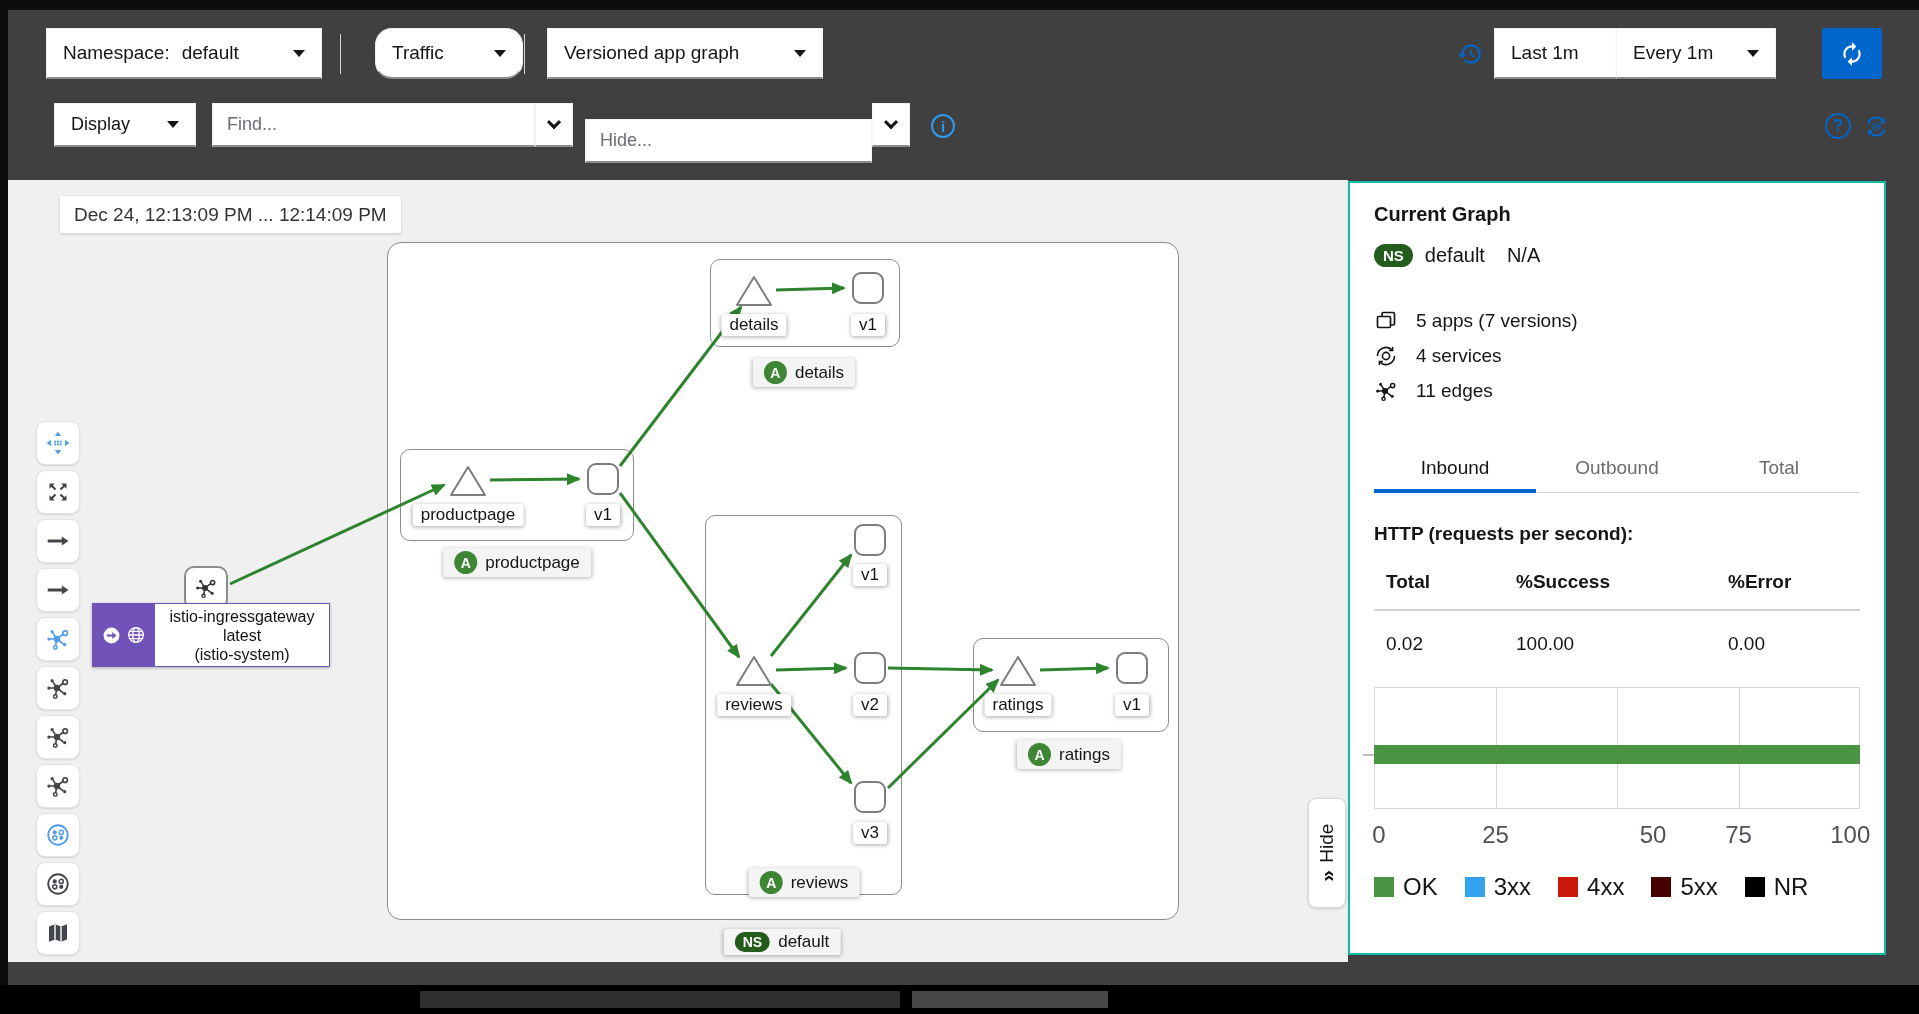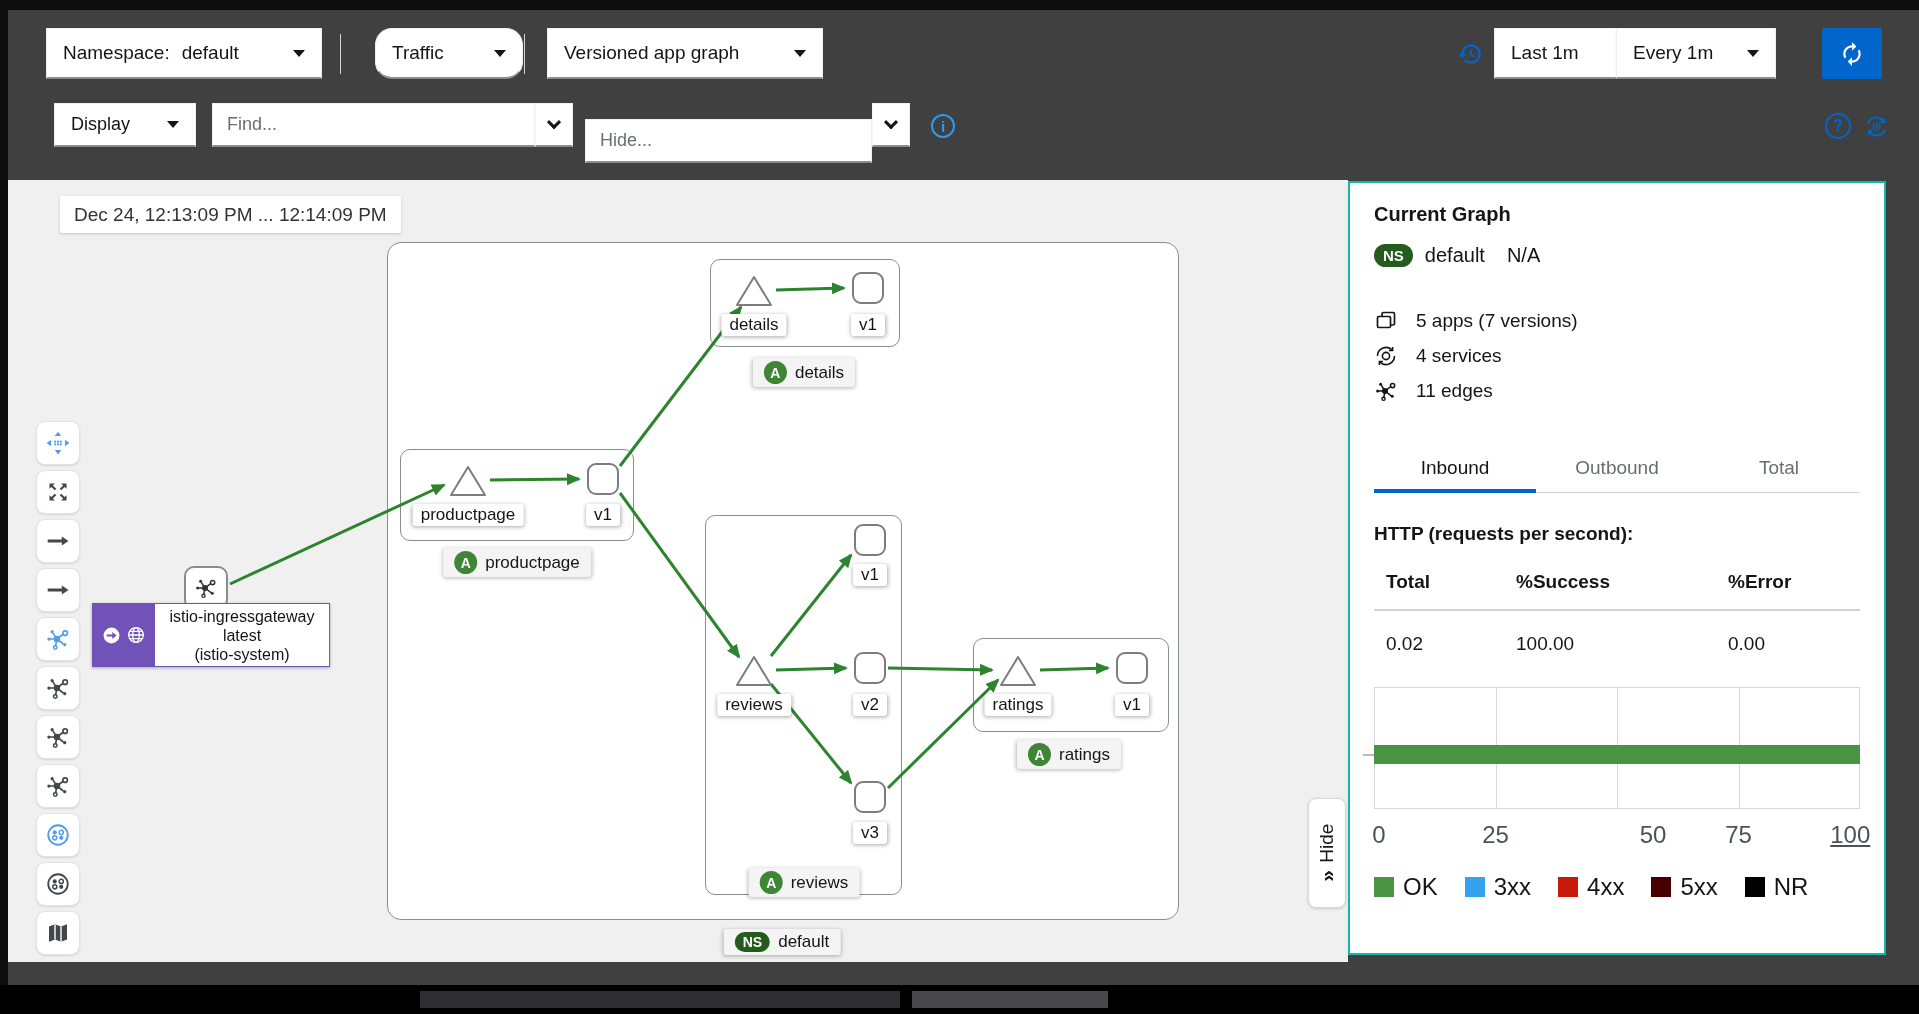--- a/index.html
+++ b/index.html
@@ -485,21 +485,21 @@
         <div class="vline" style="left:75%;"></div>
         <div class="vline" style="left:calc(100% - 1px);"></div>
         <div class="ytick"></div>
         <div class="hbar"></div>
       </div>
       <div class="xticks">
         <span style="left:1%;">0</span>
         <span style="left:25%;text-align:right;">25</span>
         <span style="left:50%;margin-left:36px;">50</span>
         <span style="left:75%;">75</span>
-        <span style="left:98%;text-decoration:underline;">100</span>
+        <span style="left:98%;">100</span>
       </div>
       <div class="legend">
         <span class="lg-item">
             <span class="lg-sq lg-ok"></span>
             <span>OK</span>
           </span>
         <span class="lg-item">
             <span class="lg-sq lg-3xx"></span>
             <span>3xx</span>
           </span>

